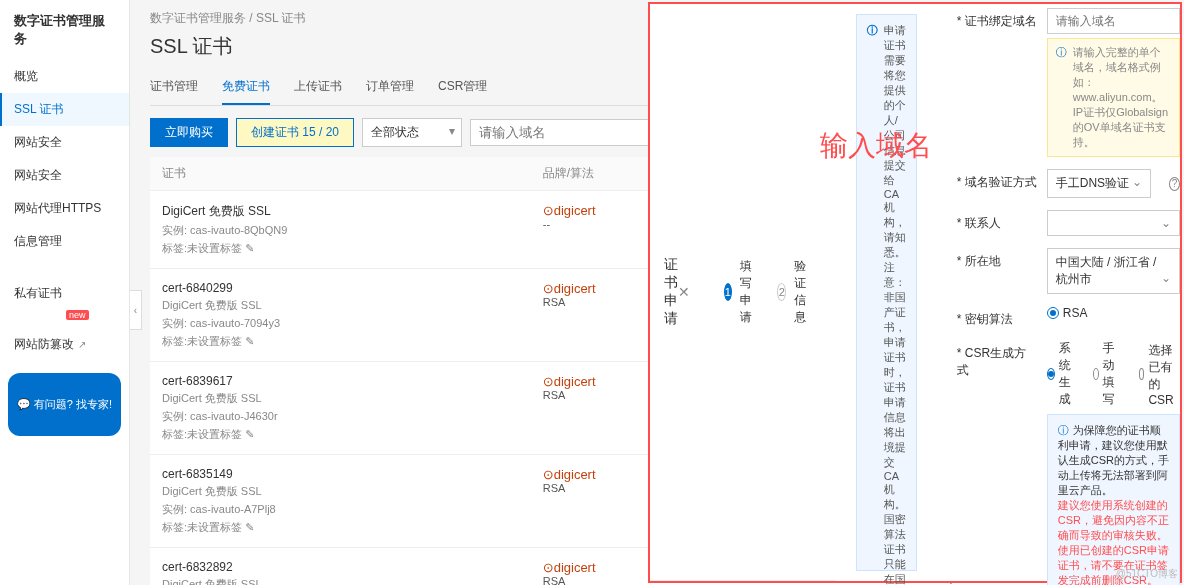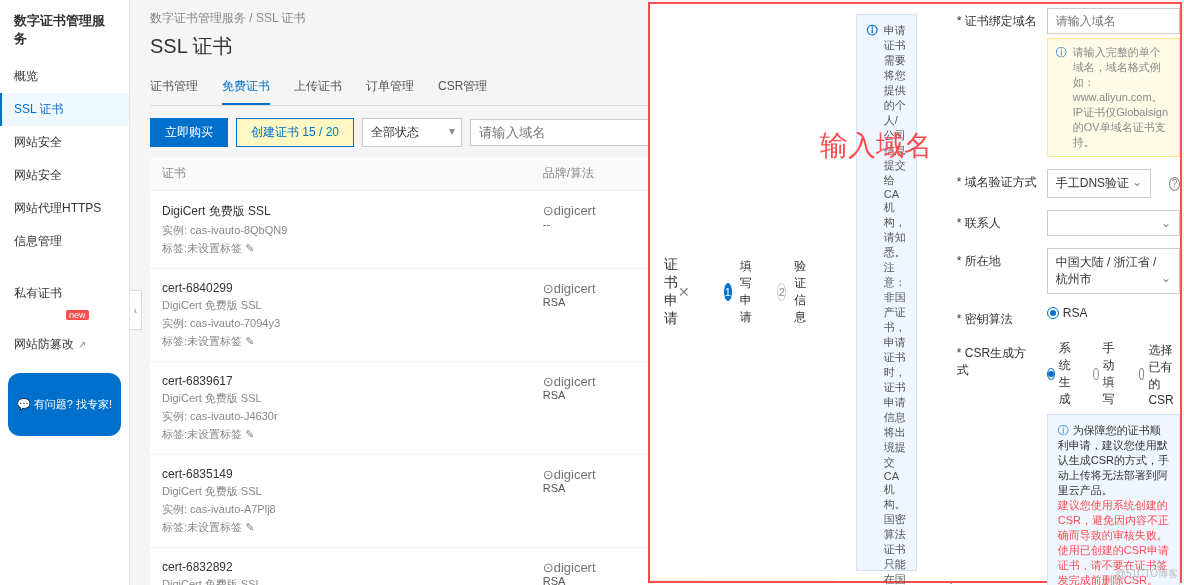--- a/index.html
+++ b/index.html
@@ -25,21 +25,21 @@
 .select { border: 1px solid #ccc; padding: 5px 20px 5px 8px; background: #fff; position: relative; min-width:100px;}
 .select::after { content: "▾"; position: absolute; right: 6px; color: #888; }
 .search-input { border: 1px solid #ccc; padding: 5px 8px; width: 180px; }
 .search-btn { border:1px solid #ccc; background:#fff; padding:5px 8px; cursor:pointer;}
 .table-head { display: grid; grid-template-columns: 2fr 1fr 1fr 1.2fr; padding: 8px 12px; border-bottom: 1px solid #eee; color: #888; background:#fafafa;}
 .row { display: grid; grid-template-columns: 2fr 1fr 1fr 1.2fr; padding: 12px; border-bottom: 1px solid #eee; background:#fff;}
 .cert-name { color: #333; }
 .cert-sub { color: #888; font-size: 11px; margin-top:3px;}
 .cert-tag { color:#888; font-size:11px; margin-top:3px;}
 .cert-tag .edit{ color:#888;}
-.brand { color: #737373; font-size: 13px; }
+.brand { color: #c2410c; font-size: 13px; }
 .brand-sub { color: #555; font-size: 11px;}
 .status { display:flex; align-items:center; gap:4px; color:#333;}
 .status-icon { width:12px; height:12px; border-radius:50%; background:#0070cc; display:inline-flex; align-items:center; justify-content:center; color:#fff; font-size:9px;}
 .domain-col { color:#555; font-size:11px; white-space:pre-line;}
 .collapse-handle { position:absolute; left:130px; top:290px; width:12px; height:40px; background:#fff; border:1px solid #ddd; border-left:none; display:flex; align-items:center; justify-content:center; color:#888; cursor:pointer; font-size:10px;}
 
 .drawer { position: absolute; top: 2px; right: 2px; bottom: 2px; width: 534px; background: #fff; border: 2px solid #ff4d4f; display: flex; flex-direction: row; }
 .drawer-head { padding: 10px 14px; border-bottom: 1px solid #eee; display:flex; justify-content:space-between; align-items:center;}
 .drawer-title { font-size: 14px; }
 .close-x { cursor:pointer; color:#888; font-size:14px;}

